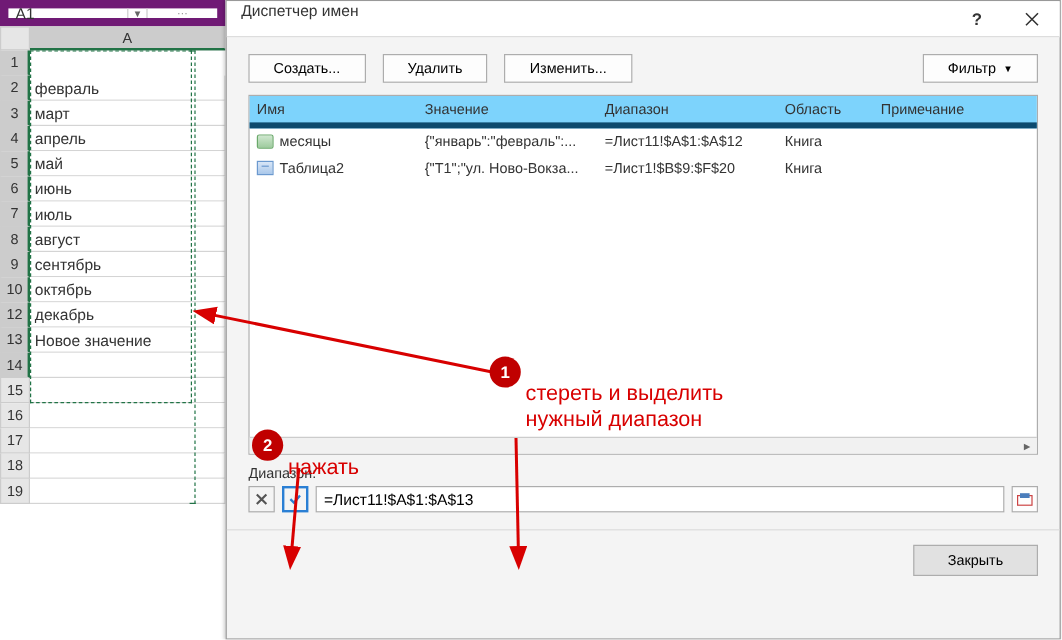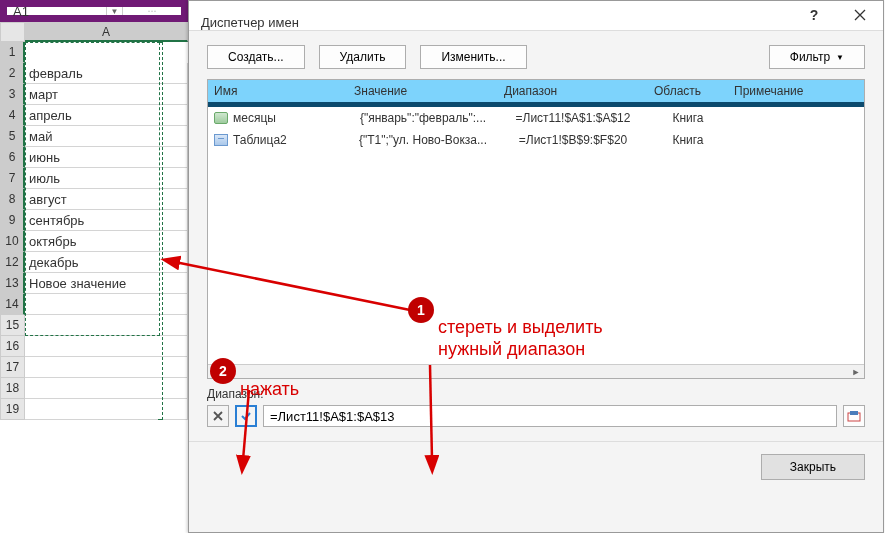--- a/index.html
+++ b/index.html
@@ -18,40 +18,40 @@
   .col-h.sel { background: #ccc; border-bottom: 2px solid #217346; }
 
   .row { display: flex; height: 21px; }
   .row-h { width: 25px; background: #e6e6e6; border: 1px solid #ccc; border-top: none; display: flex; align-items: center; justify-content: center; font-size: 12px; }
   .row-h.sel { background: #ccc; border-right: 2px solid #217346; }
   .cell { flex: 1; border: 1px solid #d4d4d4; border-top: none; border-left: none; padding-left: 4px; display: flex; align-items: center; font-size: 13px; position: relative; background: #fff; }
   .sel-range { position: absolute; border: 1.5px dashed #217346; pointer-events: none; }
 
   
   .dialog { position: absolute; left: 188px; top: 0; width: 696px; height: 533px; background: #f4f4f4; border: 1px solid #999; box-shadow: -1px 0 3px rgba(0,0,0,0.2); }
-  .titlebar { height: 30px; display: flex; align-items: flex-end; background: #fff; border-bottom: 1px solid #ddd; }
+  .titlebar { height: 30px; display: flex; align-items: flex-start; background: #fff; border-bottom: 1px solid #ddd; }
   .titlebar .title { flex: 1; padding-left: 12px; font-size: 13px; }
   .titlebar .tb-btn { width: 46px; height: 30px; display: flex; align-items: center; justify-content: center; font-size: 14px; color: #333; }
   .titlebar .tb-btn.help { font-weight: bold; }
   .titlebar .tb-btn.close svg { width: 12px; height: 12px; }
 
   .toolbar { display: flex; padding: 14px 18px 10px; gap: 14px; }
   .toolbar .spacer { flex: 1; }
   .btn { background: #fdfdfd; border: 1px solid #adadad; padding: 4px 20px; font-size: 12px; display: flex; align-items: center; gap: 4px; }
   .btn .dd { font-size: 8px; margin-left: 2px; }
 
   .list { margin: 0 18px; border: 1px solid #adadad; background: #fff; height: 300px; display: flex; flex-direction: column; }
   .list-head { display: flex; background: #7dd3fc; border-bottom: 5px solid #0c4a6e; }
   .list-head > div, .list-row > div { padding: 4px 6px; font-size: 12px; }
   .c-name { width: 140px; }
   .c-val  { width: 150px; }
   .c-rng  { width: 150px; }
   .c-scp  { width:  80px; }
   .c-note { flex: 1; }
-  .list-body { flex: 1; overflow: hidden; text-align: center; }
+  .list-body { flex: 1; overflow: hidden; }
   .list-row { display: flex; align-items: center; }
   .list-row .c-name { display: flex; align-items: center; gap: 5px; }
   .ic { width: 14px; height: 12px; display: inline-block; }
   .ic.def { background: linear-gradient(#cfe7cf,#9ecb9e); border: 1px solid #6aa96a; border-radius: 2px; box-sizing: border-box; }
   .ic.tbl { background: linear-gradient(#d8e6f7,#aac8ea); border: 1px solid #6b99cf; box-sizing: border-box; position: relative; }
   .ic.tbl::before { content:""; position:absolute; left:3px; right:3px; top:3px; height:1px; background:#6b99cf; }
   .list-scroll { height: 14px; border-top: 1px solid #ccc; background: #f1f1f1; display: flex; align-items: center; }
   .list-scroll .arrow { width: 16px; height: 14px; display:flex; align-items:center; justify-content:center; font-size:9px; color:#666; }
   .list-scroll .track { flex:1; }
 

